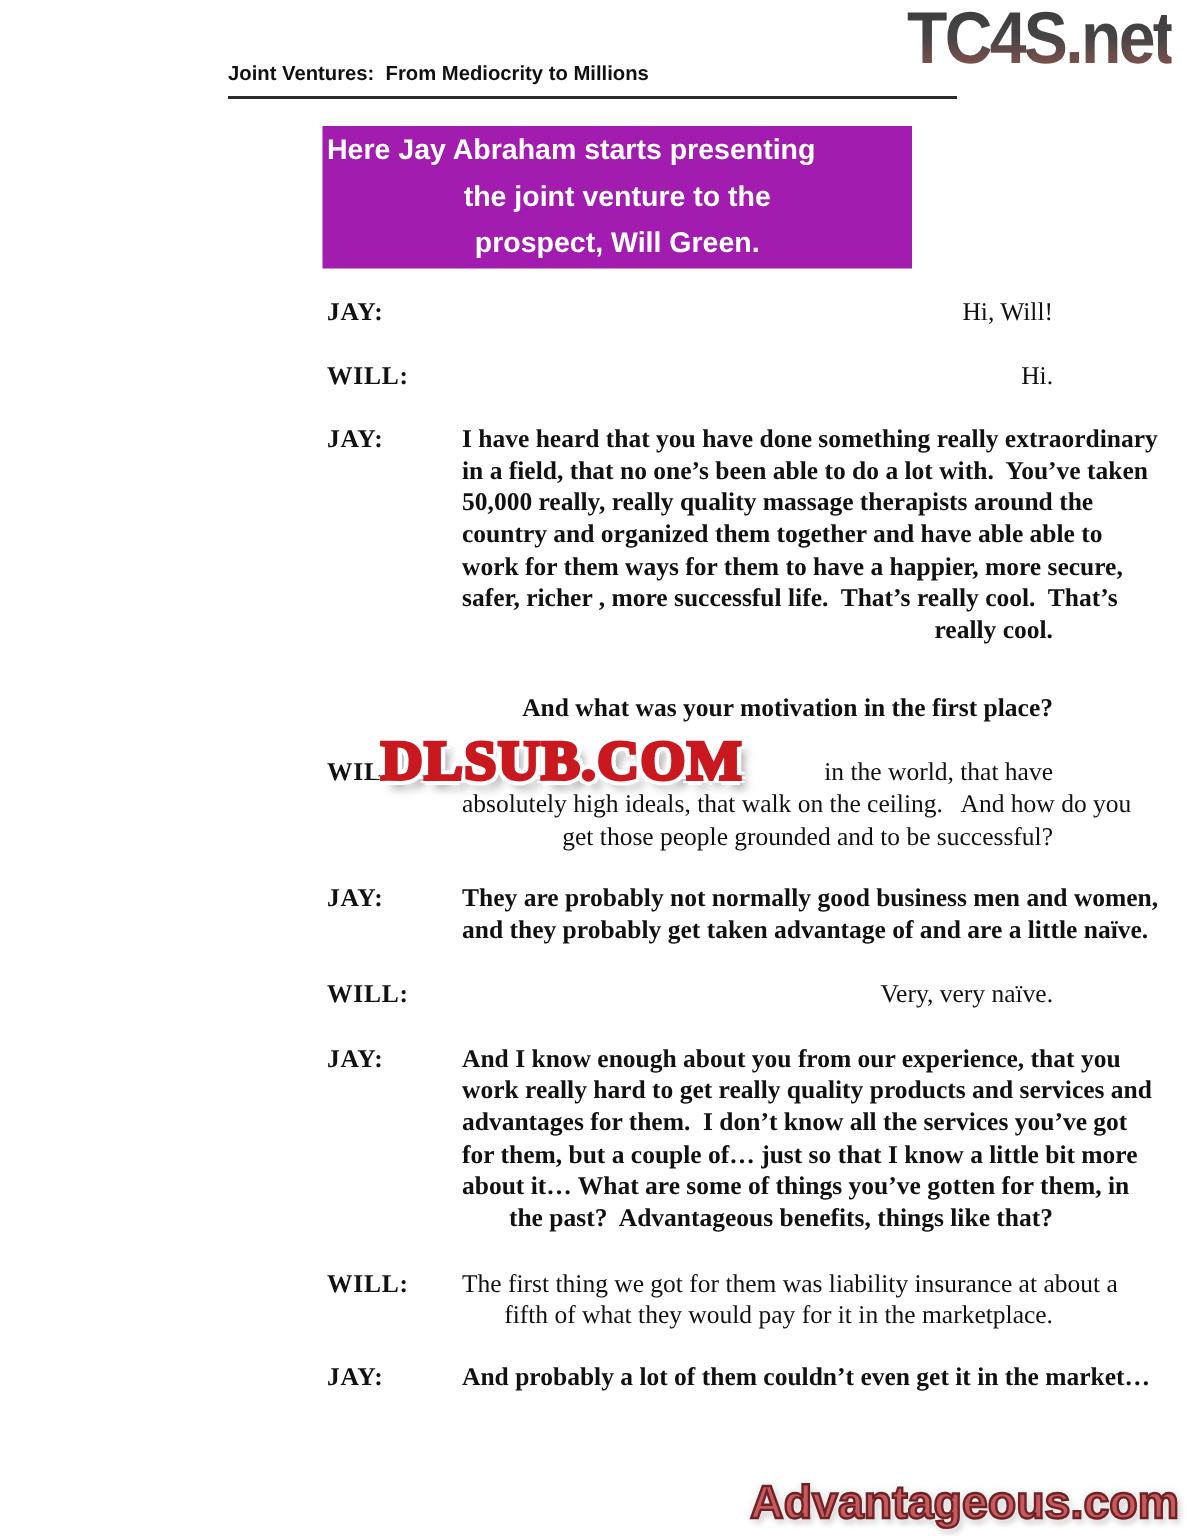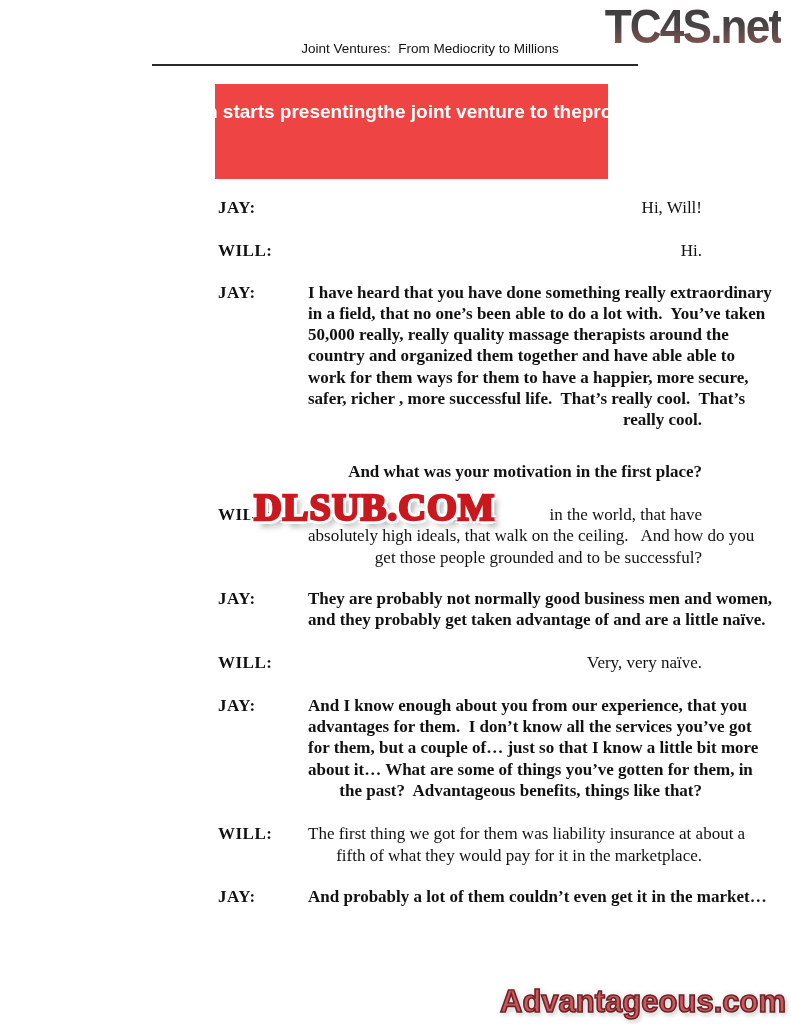--- a/index.html
+++ b/index.html
@@ -13,35 +13,35 @@
     position:absolute; top:-2px; right:10px;
     font-family:"Liberation Sans", sans-serif;
     font-weight:bold; font-size:49px; letter-spacing:-2px;
     transform:scaleX(0.90); transform-origin:100% 0;
     background:linear-gradient(180deg,#3a3a3a 0%,#474446 48%,#9c5a50 100%);
     -webkit-background-clip:text; background-clip:text; color:transparent;
   }
   
   .header-title{
     position:absolute; left:152px; top:41px; width:556px;
-    text-align:center; white-space:pre;
+    text-align:left; white-space:pre;
     font-family:"Liberation Sans", sans-serif;
-    font-weight:normal; font-size:13.5px; color:#111;
+    font-weight:bold; font-size:13.5px; color:#111;
   }
   .header-rule{
     position:absolute; left:152px; top:64px; width:486px; height:2px;
     background:#2a2a2a;
   }
   
   .intro-box{
     position:absolute; left:215px; top:84px; width:393px; height:95px;
-    background:#ef4444; color:#ffffff;
+    background:#a21caf; color:#ffffff;
     font-family:"Liberation Sans", sans-serif;
     font-weight:bold; font-size:19px; line-height:31px;
-    display:flex; flex-direction:row; justify-content:center;
+    display:flex; flex-direction:column; justify-content:center;
     padding:12px 3px;
   }
   .intro-box .il{ white-space:pre; }
   .intro-box .il0{ text-align:left; }
   .intro-box .il1,.intro-box .il2{ text-align:center; }
   
   .dialogue{
     position:absolute; left:218px; top:179px; width:484px;
     font-size:17px; line-height:21.3px; color:#111;
   }
@@ -140,20 +140,21 @@
     <div class="drow" style="margin-top: 22px;">
       <div class="speaker">WILL:</div>
       <div class="speech">
         <div class="line">Very, very naïve.</div>
       </div>
     </div>
     <div class="drow bold" style="margin-top: 21px;">
       <div class="speaker">JAY:</div>
       <div class="speech">
         <div class="line">And I know enough about you from our experience, that you</div>
+        <div class="line">work really hard to get really quality products and services and</div>
         <div class="line">advantages for them.  I don’t know all the services you’ve got</div>
         <div class="line">for them, but a couple of… just so that I know a little bit more</div>
         <div class="line">about it… What are some of things you’ve gotten for them, in</div>
         <div class="line">the past?  Advantageous benefits, things like that?</div>
       </div>
     </div>
     <div class="drow" style="margin-top: 22px;">
       <div class="speaker">WILL:</div>
       <div class="speech">
         <div class="line">The first thing we got for them was liability insurance at about a</div>

